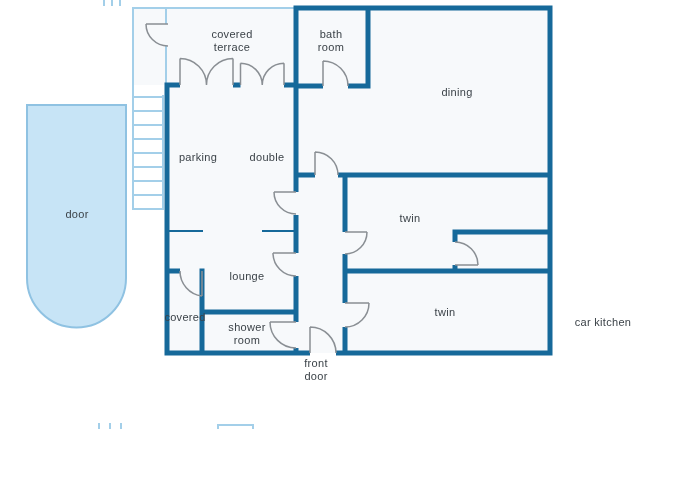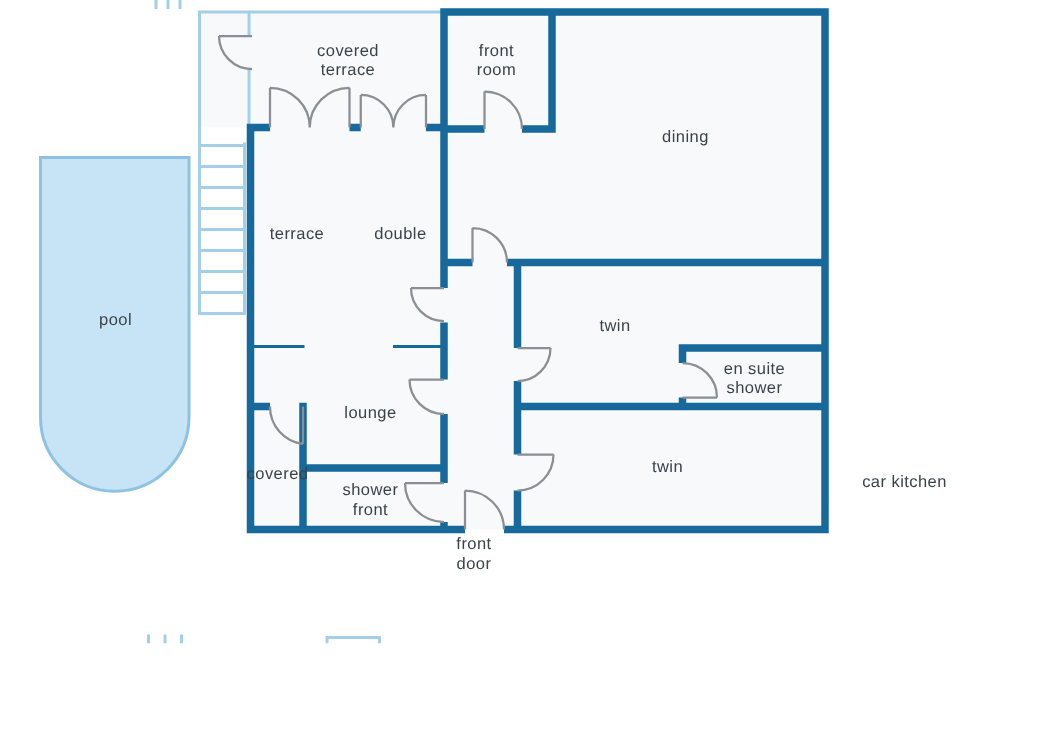--- a/index.html
+++ b/index.html
@@ -101,29 +101,28 @@
       <g>
         <path d="M310,353 V327 M310,327 A26,26 0 0 1 336,353"></path>
       </g>
       <g>
         <path d="M202,271 V296 M180,271 A25,25 0 0 0 202,296"></path>
       </g>
     </g>
   </svg>
 
   <div class="lbl wrap" style="left:232px;top:41px;width:70px">covered terrace</div>
-  <div class="lbl wrap" style="left:331px;top:41px;width:44px">front room</div>
+  <div class="lbl wrap" style="left:331px;top:41px;width:44px">bath room</div>
   <div class="lbl" style="left:457px;top:92px">dining</div>
-  <div class="lbl" style="left:198px;top:157px">terrace</div>
+  <div class="lbl" style="left:198px;top:157px">parking</div>
   <div class="lbl" style="left:267px;top:157px">double</div>
   <div class="lbl" style="left:410px;top:218px">twin</div>
-  <div class="lbl wrap" style="left:503px;top:253px;width:58px">en suite shower</div>
   <div class="lbl" style="left:247px;top:276px">lounge</div>
   <div class="lbl" style="left:185px;top:317px">covered</div>
-  <div class="lbl wrap" style="left:247px;top:334px;width:54px">shower front</div>
+  <div class="lbl wrap" style="left:247px;top:334px;width:54px">shower room</div>
   <div class="lbl" style="left:445px;top:312px">twin</div>
 
-  <div class="lbl" style="left:77px;top:214px">pool</div>
+  <div class="lbl" style="left:77px;top:214px">door</div>
   <div class="lbl" style="left:603px;top:322px">car kitchen</div>
   <div class="lbl wrap" style="left:316px;top:370px;width:40px">front door</div>
   <div class="lbl" style="left:236px;top:461px">bbq</div>
 
 </div>
 
 </body></html>

